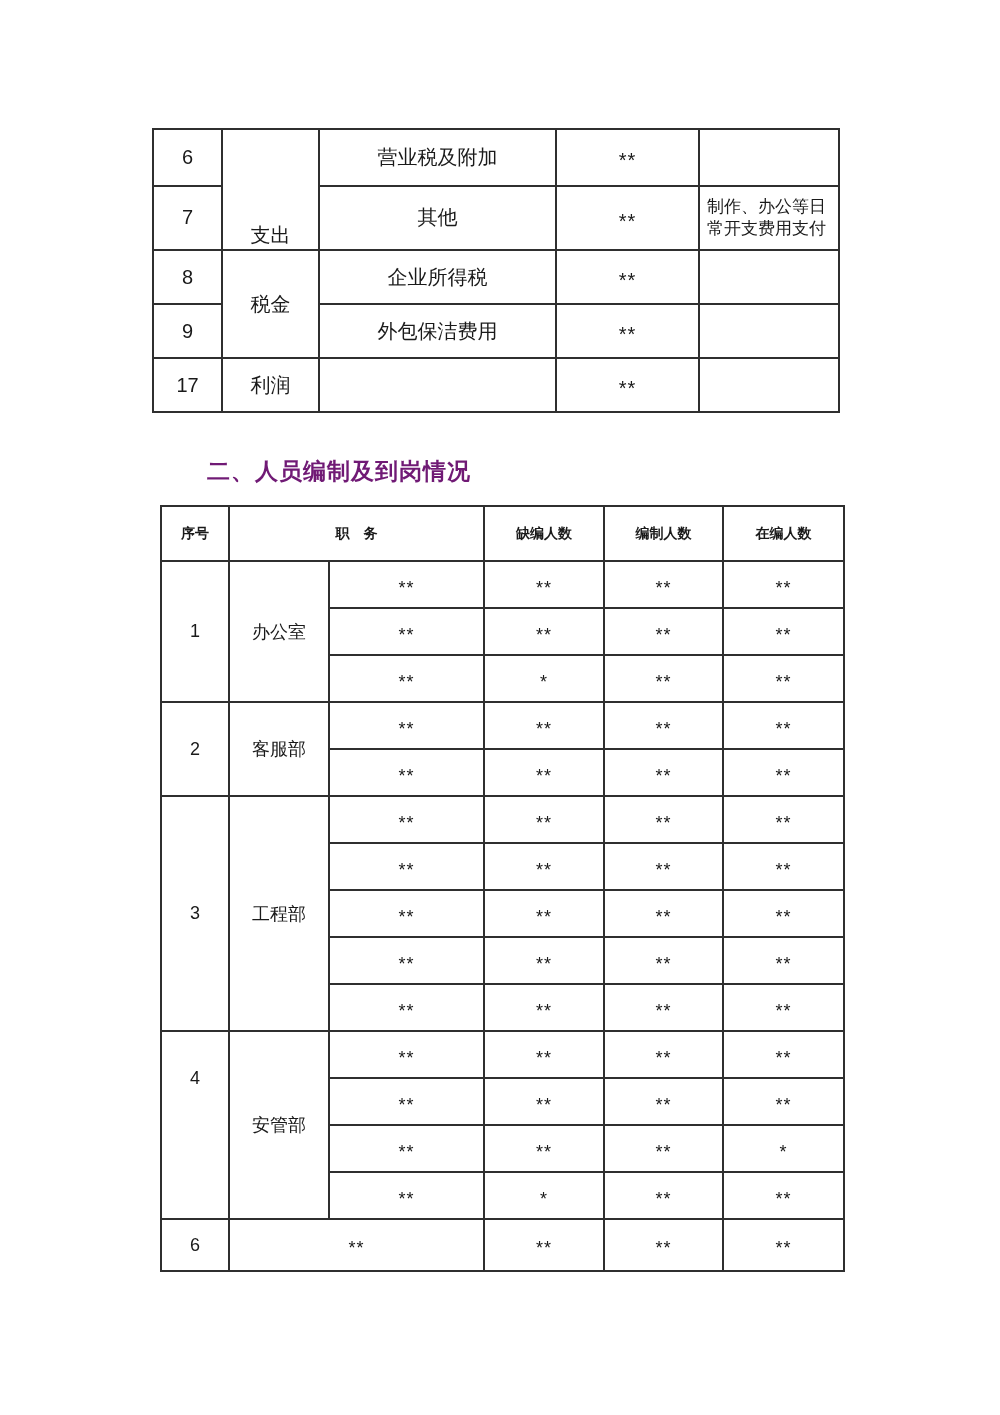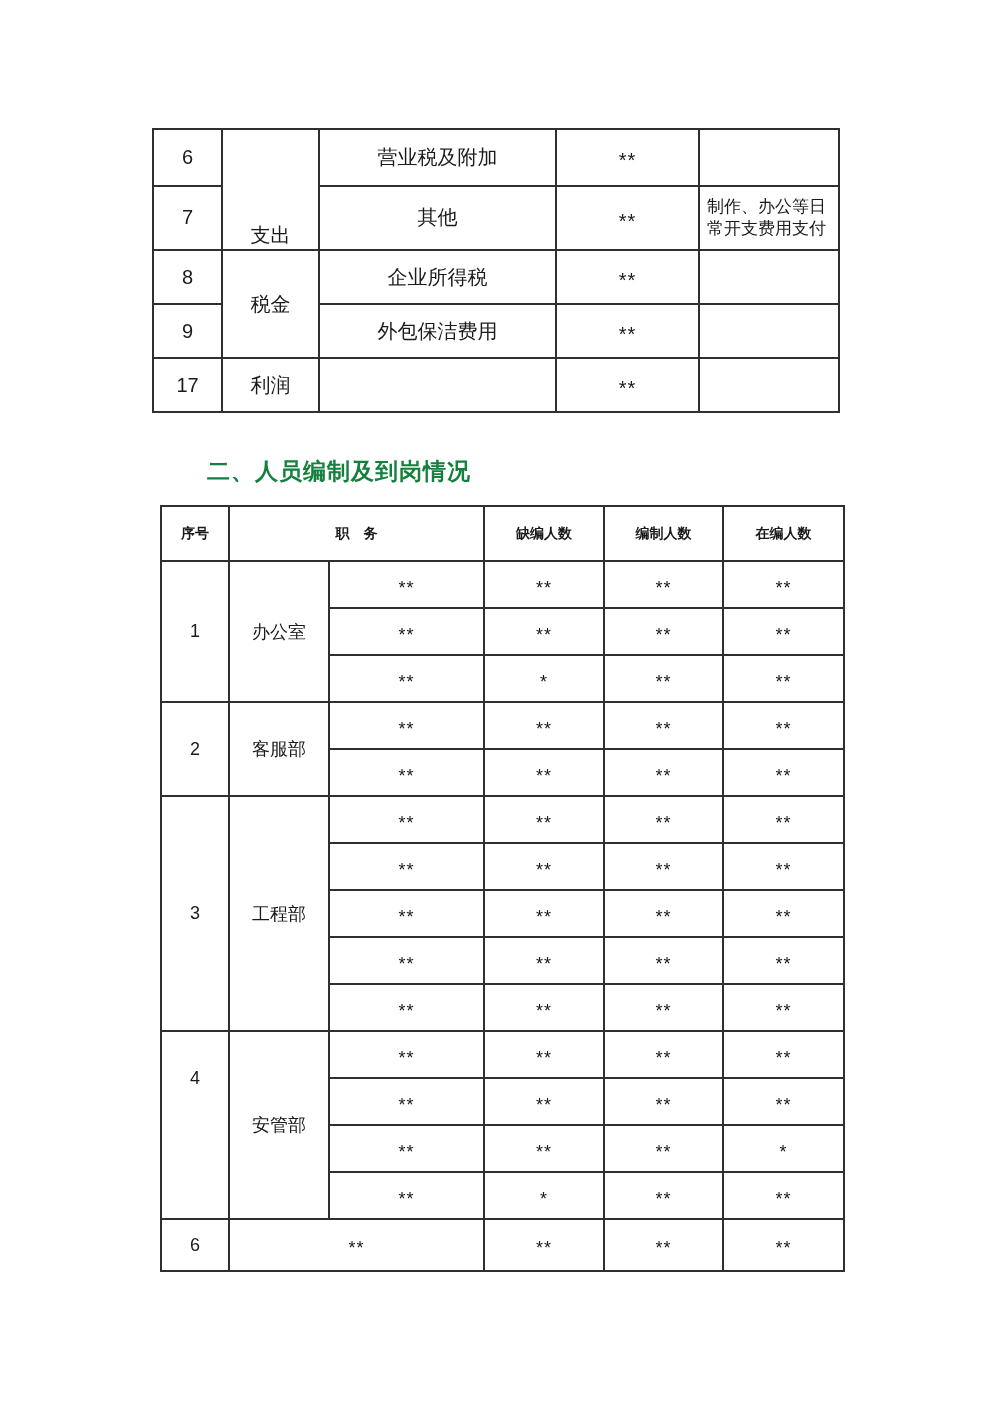--- a/index.html
+++ b/index.html
@@ -54,21 +54,21 @@
   .rh54 { height: 54px; }
 
   
   .heading {
     position: absolute;
     left: 207px;
     top: 456px;
     margin: 0;
     font-size: 23px;
     font-weight: 700;
-    color: #15803d;
+    color: #701a75;
     letter-spacing: 1px;
   }
 
   
   .t2 {
     position: absolute;
     left: 160px;
     top: 505px;
     width: 683px;
   }

